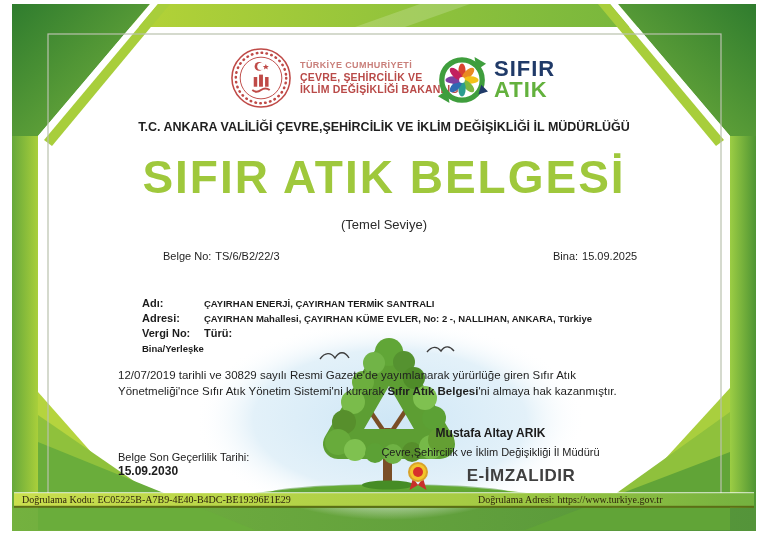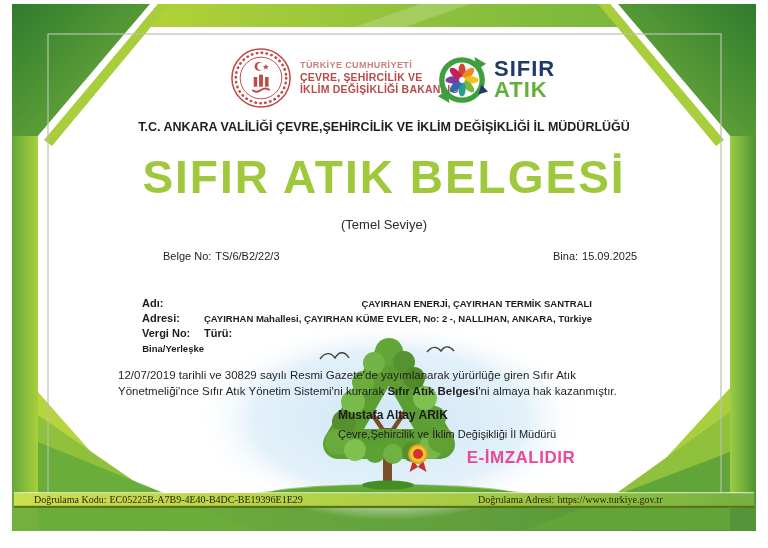--- a/index.html
+++ b/index.html
@@ -22,36 +22,36 @@
          color:#9fc83c;letter-spacing:2px;}
   .level{left:0;top:217px;width:768px;text-align:center;font-size:13px;color:#2b2b2b;}
 
   .meta{font-size:11px;color:#1f1f1f;padding-left:45px;}
   .meta .lbl{margin-right:4px;}
   .belgeno{left:118px;top:250px;}
   .tarih{left:508px;top:250px;}
 
   .info{left:118px;top:297px;display:grid;grid-template-columns:62px auto;row-gap:3px;column-gap:0;margin-left:24px;}
   .info .ilbl{font-size:11px;font-weight:bold;}
-  .info .ival{font-size:9.5px;font-weight:bold;padding-top:1px;text-align:right;}
+  .info .ival{font-size:9.5px;font-weight:bold;padding-top:1px;}
 
   .body-par{left:118px;top:367px;width:530px;font-size:11.5px;line-height:1.42;color:#1f1f1f;}
 
-  .signature{left:338px;top:408px;width:305px;text-align:left;}
+  .signature{left:338px;top:426px;width:305px;text-align:center;}
   .sig-name{font-size:12px;font-weight:bold;}
   .sig-title{font-size:11px;margin-top:6px;}
   .esign-row{margin-top:3px;display:flex;align-items:center;justify-content:center;gap:5px;}
-  .esign-text{font-size:17px;font-weight:bold;color:#ec4899;letter-spacing:.5px;margin-left:32px;}
+  .esign-text{font-size:17px;font-weight:bold;color:#404040;letter-spacing:.5px;margin-left:32px;}
 
   .validity{left:118px;top:451px;font-size:11px;}
   .validity-date{font-weight:bold;font-size:12px;margin-top:1px;}
 
   .footer-text{top:494px;font-family:"Liberation Serif",serif;font-size:10px;color:#2e240c;}
   .footer-text .lbl{margin-right:3px;}
-  .footer-left{left:34px;}
+  .footer-left{left:22px;}
   .footer-right{left:478px;}
 </style>
 </head>
 <body>
 
 <div class="page">
 
   <svg class="bg-art" viewBox="0 0 768 548" aria-hidden="true">
     <defs>
       <linearGradient id="gTop" x1="0" y1="0" x2="1" y2="0">
@@ -235,20 +235,24 @@
       <svg width="24" height="30" viewBox="0 0 24 30">
         <polygon points="7,17 3.5,29 12,24" fill="#c8302b"></polygon>
         <polygon points="17,17 20.5,29 12,24" fill="#c8302b"></polygon>
         <circle cx="12" cy="11" r="9" fill="#f3c62c" stroke="#d9a32a" stroke-width="2"></circle>
         <circle cx="12" cy="11" r="5" fill="#d8312c"></circle>
       </svg>
       <span class="esign-text">E-İMZALIDIR</span>
     </div>
   </div>
 
+  <div class="abs validity">
+    <div>Belge Son Geçerlilik Tarihi:</div>
+    <div class="validity-date">15.09.2030</div>
+  </div>
 
   <div class="abs footer-text footer-left">
     <span class="lbl">Doğrulama Kodu:</span><span>EC05225B-A7B9-4E40-B4DC-BE19396E1E29</span>
   </div>
   <div class="abs footer-text footer-right">
     <span class="lbl">Doğrulama Adresi:</span><span>https://www.turkiye.gov.tr</span>
   </div>
 
 </div>
 

